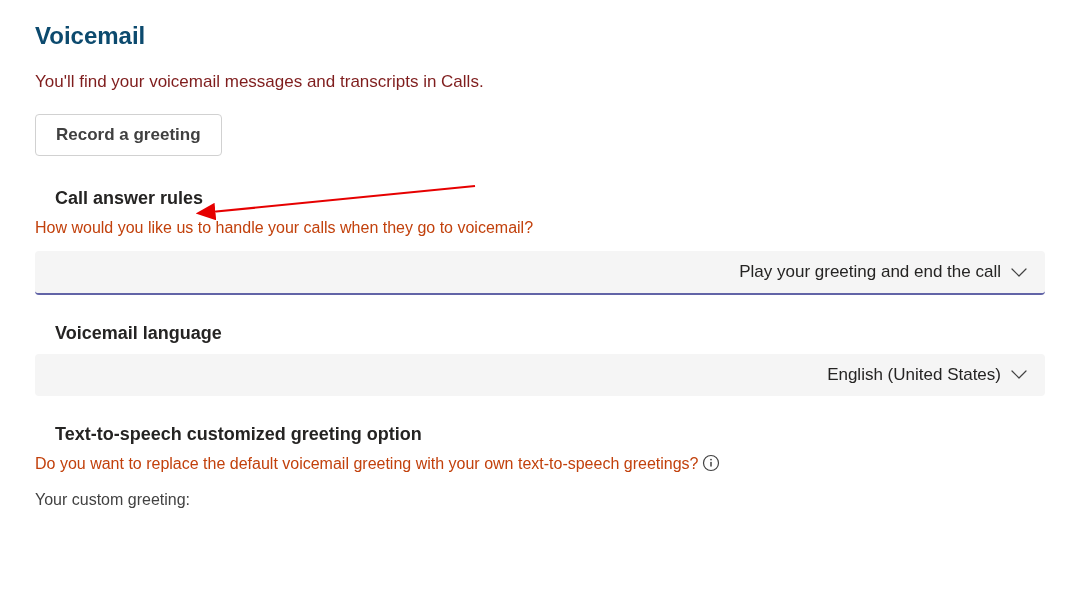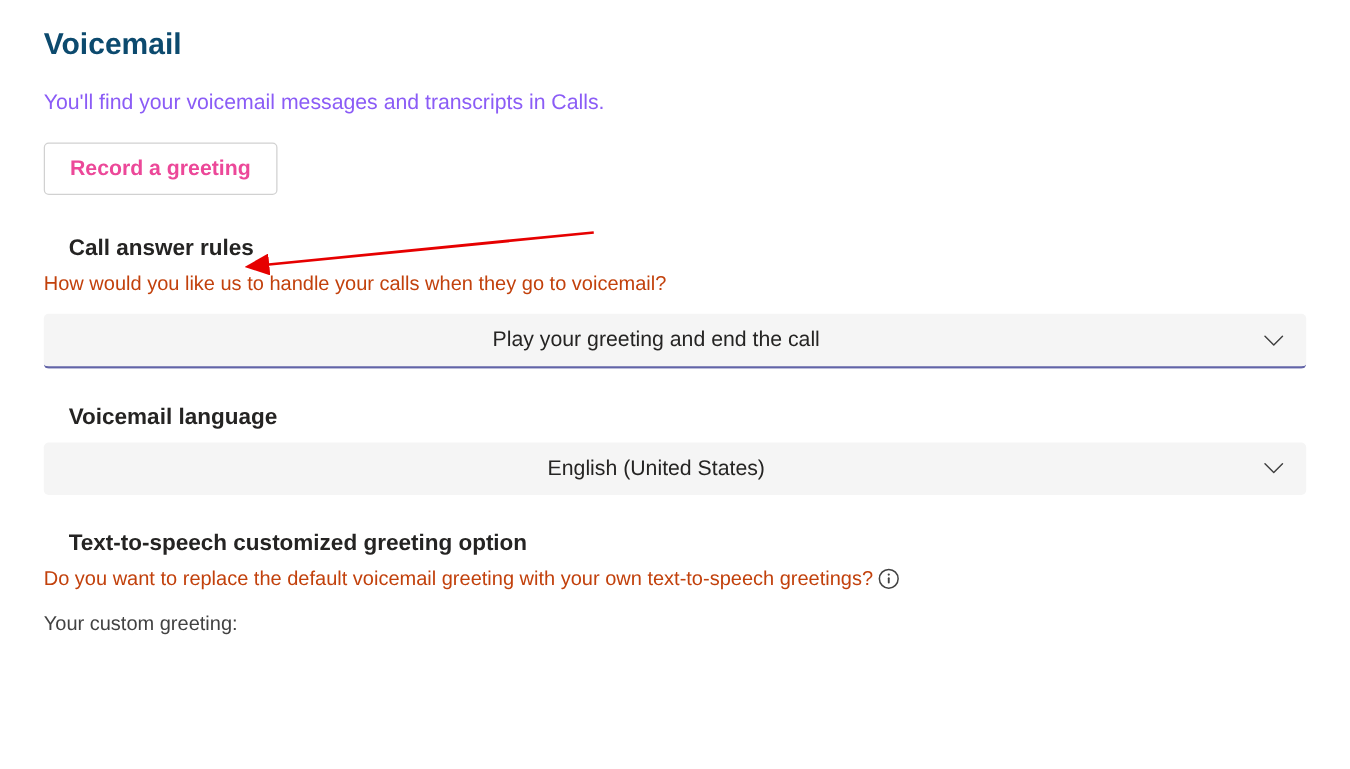--- a/index.html
+++ b/index.html
@@ -17,33 +17,33 @@
       position: relative;
     }
     .page-title {
       font-size: 24px;
       font-weight: 700;
       color: #0c4a6e;
       margin-bottom: 22px;
     }
     .page-description {
       font-size: 17px;
-      color: #8b5cf6;
+      color: #7f1d1d;
       margin-bottom: 22px;
       font-weight: 400;
     }
     .record-button {
       display: inline-block;
       background: #ffffff;
       border: 1px solid #d1d1d1;
       border-radius: 4px;
       padding: 10px 20px;
       font-size: 17px;
       font-weight: 600;
-      color: #ec4899;
+      color: #404040;
       cursor: pointer;
       font-family: inherit;
       margin-bottom: 32px;
     }
     .section {
       margin-bottom: 28px;
     }
     .section-heading {
       font-size: 18px;
       font-weight: 700;
@@ -66,21 +66,21 @@
       background: #f5f5f5;
       border: none;
       border-radius: 4px;
       padding: 11px 44px 11px 14px;
       font-size: 17px;
       color: #252423;
       font-family: inherit;
       cursor: pointer;
       display: flex;
       align-items: center;
-      justify-content: center;
+      justify-content: flex-end;
       position: relative;
     }
     .select-field.accent {
       border-bottom: 2px solid #6264a7;
     }
     .chevron-icon {
       position: absolute;
       right: 18px;
       top: 50%;
       transform: translateY(-50%);

